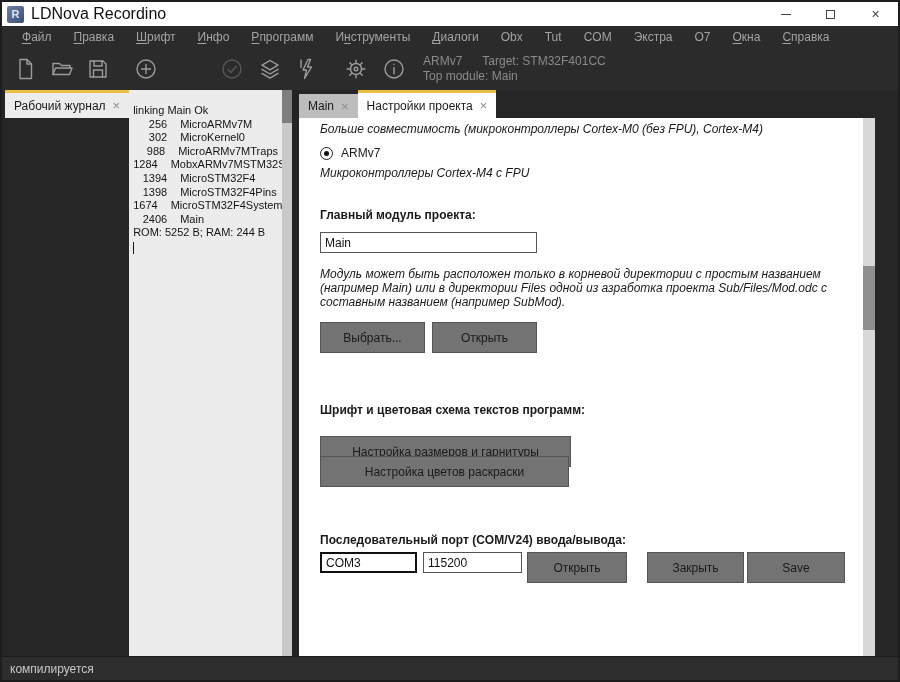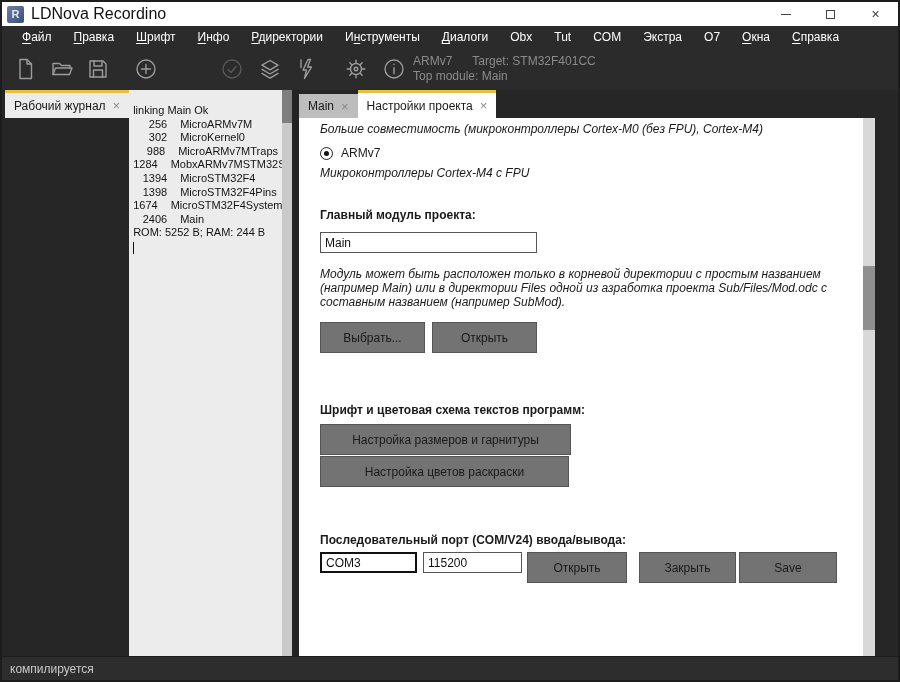--- a/index.html
+++ b/index.html
@@ -16,33 +16,33 @@
               font-size:11px; font-weight:bold; display:flex; align-items:center; justify-content:center; }
   .app-title { margin-left:7px; font-size:16px; color:#111; }
   .win-controls { margin-left:auto; display:flex; height:100%; }
   .win-btn { width:45px; height:100%; display:flex; align-items:center; justify-content:center; cursor:default; }
   .glyph-min { width:10px; height:1px; background:#444; }
   .glyph-max { width:9px; height:9px; border:1px solid #444; }
   .glyph-close { font-size:14px; color:#444; line-height:1; }
 
   
   .menubar { height:22px; background:#2b2b2b; display:flex; align-items:center; padding-left:9px; }
-  .menu-item { color:#ffffff; font-size:12px; padding:0 11px; white-space:nowrap; }
+  .menu-item { color:#a3a3a3; font-size:12px; padding:0 11px; white-space:nowrap; }
   .menu-item .u { text-decoration:underline; text-underline-offset:2px; }
 
   
   .toolbar { height:42px; background:#2b2b2b; display:flex; align-items:center; }
   .tb-icon { width:24px; height:24px; flex:0 0 auto; }
   .tb-icon svg { width:24px; height:24px; stroke:#9c9c9c; fill:none; stroke-width:1.4;
                  stroke-linecap:round; stroke-linejoin:round; }
   .tb-icon.dim svg { stroke:#585858; }
   .i-file{margin-left:12px}.i-folder{margin-left:12px}.i-save{margin-left:12px}
   .i-plus{margin-left:24px}.i-check{margin-left:62px}.i-layers{margin-left:14px}
   .i-bolt{margin-left:12px}.i-gear{margin-left:26px}.i-info{margin-left:14px}
-  .target-info { margin-left:7px; font-size:12px; color:#8b8b8b; line-height:15px; }
+  .target-info { margin-left:17px; font-size:12px; color:#8b8b8b; line-height:15px; }
   .target-info .row1 span.arch { margin-right:20px; }
 
   
   .body { position:absolute; top:88px; bottom:24px; left:0; right:0; display:flex; background:#262626; }
 
   .tabbar { height:28px; display:flex; align-items:flex-end; background:transparent; }
   .tab { display:flex; align-items:center; font-size:12px; color:#1a1a1a;
          padding:0 9px; height:28px; border-top:3px solid #e9bf42; }
   .tab-close { margin-left:7px; color:#8a8a8a; font-size:13px; line-height:1; }
   .tab.inactive { height:24px; border-top:none; background:#bdbdbd; }
@@ -120,21 +120,21 @@
   <div class="menubar">
 
       <div class="menu-item"><span></span><span class="u">Ф</span><span>айл</span></div>
 
       <div class="menu-item"><span></span><span class="u">П</span><span>равка</span></div>
 
       <div class="menu-item"><span></span><span class="u">Ш</span><span>рифт</span></div>
 
       <div class="menu-item"><span></span><span class="u">И</span><span>нфо</span></div>
 
-      <div class="menu-item"><span></span><span class="u">Р</span><span>директории</span></div>
+      <div class="menu-item"><span></span><span class="u">Р</span><span>программ</span></div>
 
       <div class="menu-item"><span>И</span><span class="u">н</span><span>струменты</span></div>
 
       <div class="menu-item"><span></span><span class="u">Д</span><span>иалоги</span></div>
 
       <div class="menu-item"><span>Obx</span><span class="u"></span><span></span></div>
 
       <div class="menu-item"><span>Tut</span><span class="u"></span><span></span></div>
 
       <div class="menu-item"><span>COM</span><span class="u"></span><span></span></div>
@@ -309,31 +309,31 @@
 
         <div class="sec note" style="top:149px; width:543px;">Модуль может быть расположен только в корневой директории с простым названием (например Main) или в директории Files одной из азработка проекта Sub/Files/Mod.odc с составным названием (например SubMod).</div>
 
         <div class="sec btn-row" style="top:204px;">
           <button class="btn" style="width:105px;">Выбрать...</button>
           <button class="btn" style="width:105px; margin-left:7px;">Открыть</button>
         </div>
 
         <div class="sec h" style="top:285px;">Шрифт и цветовая схема текстов программ:</div>
 
-        <button class="btn sec" style="top:306px; width:251px;">Настройка размеров и гарнитуры</button>
+        <button class="btn sec" style="top:318px; width:251px;text-decoration:underline;">Настройка размеров и гарнитуры</button>
 
         <button class="btn sec" style="top:338px; width:249px;">Настройка цветов раскраски</button>
 
         <div class="sec h" style="top:415px;">Последовательный порт (COM/V24) ввода/вывода:</div>
 
         <div class="sec btn-row" style="top:434px;">
           <input class="txt focused" style="width: 97px;" value="COM3">
           <input class="txt" style="width: 99px; margin-left: 6px;" value="115200">
           <button class="btn" style="width:100px; margin-left:5px;">Открыть</button>
-          <button class="btn" style="width:97px; margin-left:12px;">Закрыть</button>
+          <button class="btn" style="width:97px; margin-left:20px;">Закрыть</button>
           <button class="btn" style="width:98px; margin-left:3px;">Save</button>
         </div>
 
         <div class="v-scroll">
           <div class="v-thumb"></div>
         </div>
       </div>
     </div>
 
     <div class="filler"></div>

